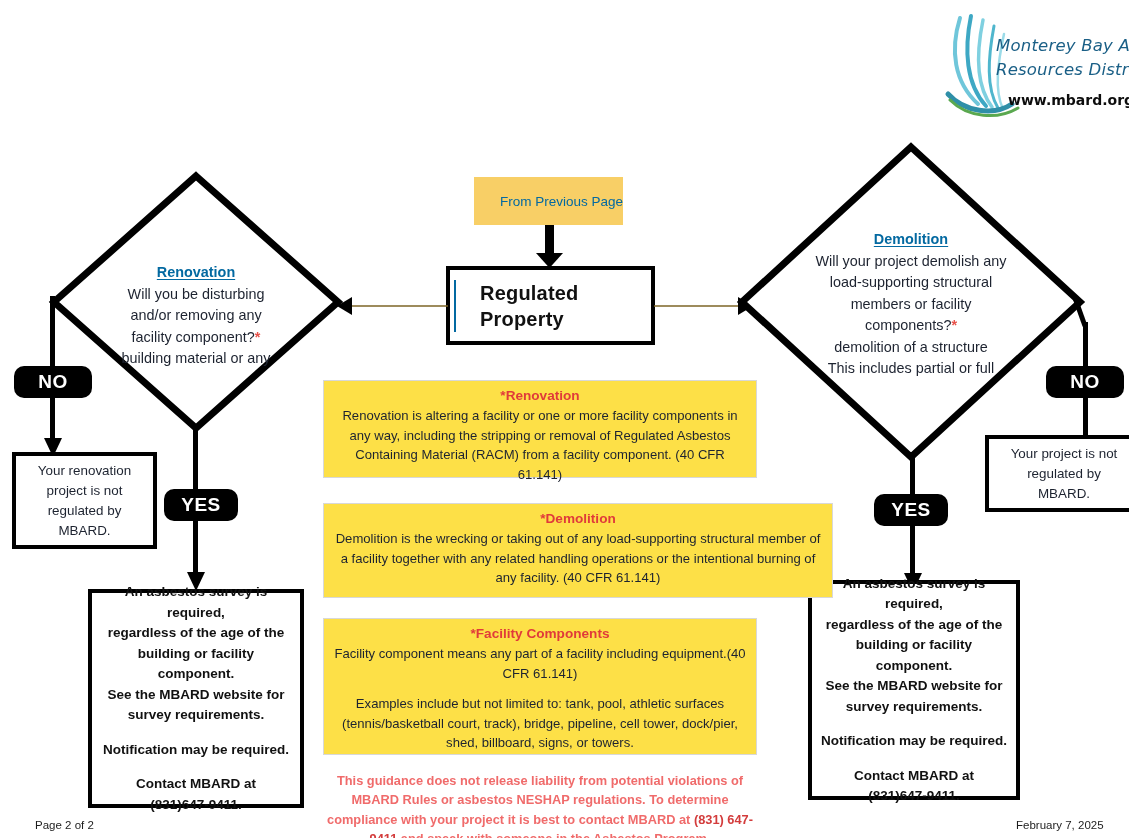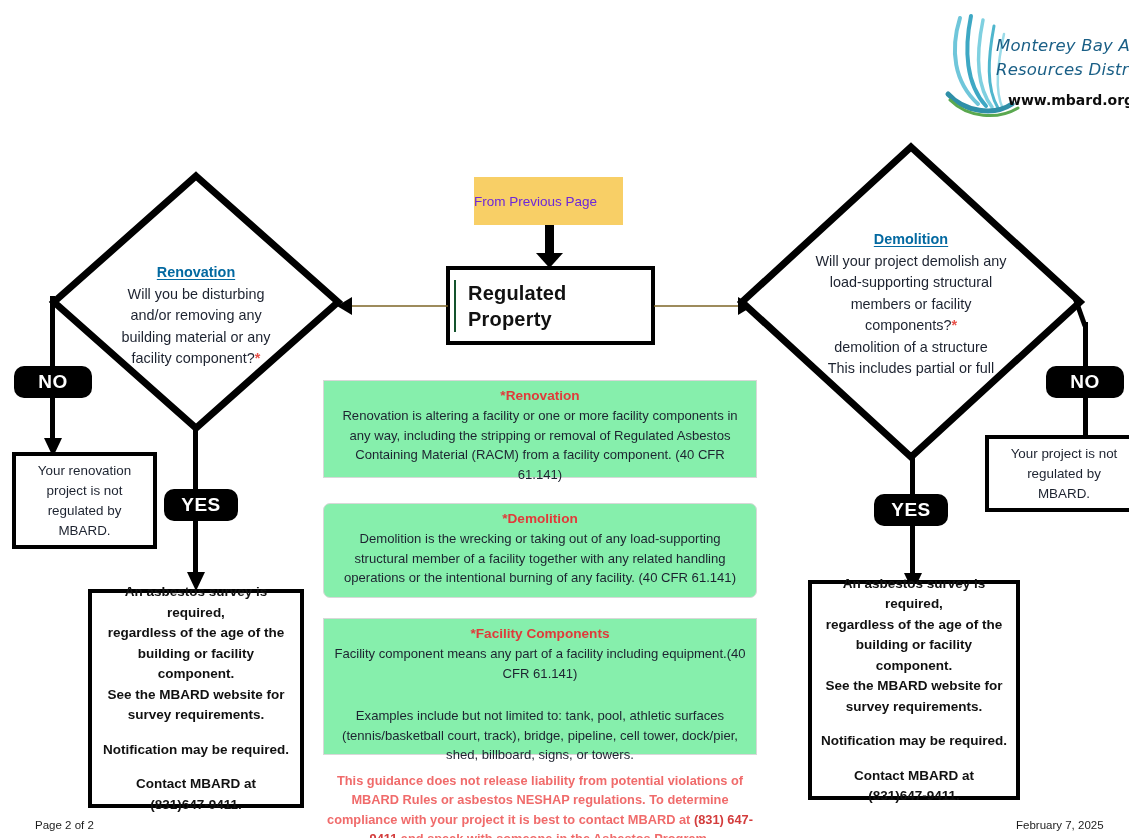--- a/index.html
+++ b/index.html
@@ -53,57 +53,57 @@
     background:#ffffff;
     border:4px solid #000000;
     box-sizing:border-box;
     display:flex;align-items:center;justify-content:center;
     text-align:center;
   }
   .hardbox .bt{width:100%;padding:0 6px;box-sizing:border-box;}
 
   .yellowbox{
     background:#f8cf66;
-    display:flex;align-items:center;justify-content:flex-start;
-    font-size:13.5px;color:#6d28d9;
+    display:flex;align-items:center;justify-content:flex-end;
+    font-size:13.5px;color:#0369a1;
   }
 
   .regbox{
     background:#ffffff;border:4px solid #000;box-sizing:border-box;
     display:flex;align-items:center;
   }
   .regbox .rt{
     font-size:20px;font-weight:bold;color:#111;
-    padding-left:12px;letter-spacing:.2px;
-    border-left:2px solid #14532d;
+    padding-left:24px;letter-spacing:.2px;
+    border-left:2px solid #0369a1;
     margin-left:4px;line-height:26px;
   }
 
   
   .chip{
     background:#000000;color:#ffffff;
     display:flex;align-items:center;justify-content:center;
     font-weight:bold;font-size:19px;letter-spacing:.5px;border-radius:10px;
   }
 
   
   .infobox{
-    background:#86efac;
+    background:#fde047;
     border:1px solid #d8d8d8;
     box-sizing:border-box;
     padding:7px 10px 9px 10px;
     text-align:center;
   }
   .infobox .ititle{
     color:#e03a3a;font-weight:bold;font-size:13.6px;margin-bottom:3px;
   }
   .infobox .ibody{
     font-size:13.1px;line-height:19.6px;color:#1d2330;
   }
-  .infobox .ibody + .ibody{margin-top:23px;}
+  .infobox .ibody + .ibody{margin-top:11px;}
 
   .disclaimer{
     color:#f06b6b;font-weight:bold;font-size:12.8px;line-height:19.4px;
     text-align:center;
   }
   .disclaimer .phone{color:#d33c3c;}
 
   .footer-left,.footer-right{
     font-size:11.5px;color:#1d1d1d;white-space:nowrap;
   }
@@ -161,22 +161,22 @@
   </svg>
 
   <div class="abs diamond" style="left:48px;top:170px;width:296px;height:264px;">
     <svg width="296" height="264">
       <polygon points="148,6 290,132 148,258 6,132" fill="#ffffff" stroke="#000000" stroke-width="7"></polygon>
     </svg>
     <div class="dlabel" style="top:92px;">
       <div><span class="uhead">Renovation</span></div>
       <div>Will you be disturbing</div>
       <div>and/or removing any</div>
+      <div><span>facility component?</span><span class="star">*</span></div>
       <div>building material or any</div>
-      <div><span>facility component?</span><span class="star">*</span></div>
     </div>
   </div>
 
   <svg class="abs" style="left:40px;top:296px;" width="26" height="164">
     <rect x="10" y="0" width="5" height="146" fill="#000"></rect>
     <polygon points="4,142 22,142 13,161" fill="#000"></polygon>
   </svg>
   <div class="abs chip" style="left:14px;top:366px;width:78px;height:32px;">
     <span>NO</span>
   </div>
@@ -266,21 +266,21 @@
       <div>Contact MBARD at</div>
       <div>(831)647-9411.</div>
     </div>
   </div>
 
   <div class="abs infobox" style="left:323px;top:380px;width:434px;height:98px;">
     <div class="ititle">*Renovation</div>
     <div class="ibody">Renovation is altering a facility or one or more facility components in any way, including the stripping or removal of Regulated Asbestos Containing Material (RACM) from a facility component. (40 CFR 61.141)</div>
   </div>
 
-  <div class="abs infobox" style="left:323px;top:503px;width:434px;height:95px;border-radius:7px;">
+  <div class="abs infobox" style="left:323px;top:503px;width:510px;height:95px;">
     <div class="ititle">*Demolition</div>
     <div class="ibody">Demolition is the wrecking or taking out of any load-supporting structural member of a facility together with any related handling operations or the intentional burning of any facility. (40 CFR 61.141)</div>
   </div>
 
   <div class="abs infobox" style="left:323px;top:618px;width:434px;height:137px;">
     <div class="ititle">*Facility Components</div>
     <div class="ibody">Facility component means any part of a facility including equipment.(40 CFR 61.141)</div>
     <div class="ibody">Examples include but not limited to: tank, pool, athletic surfaces (tennis/basketball court, track), bridge, pipeline, cell tower, dock/pier, shed, billboard, signs, or towers.</div>
   </div>
 

